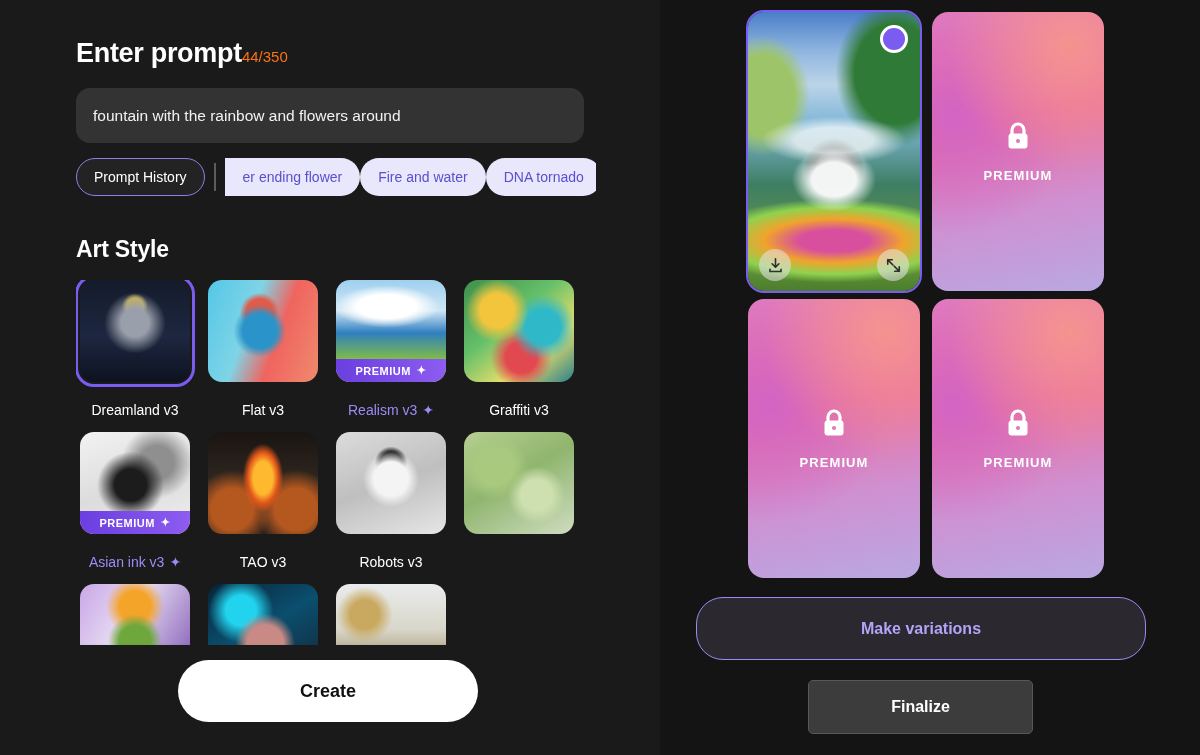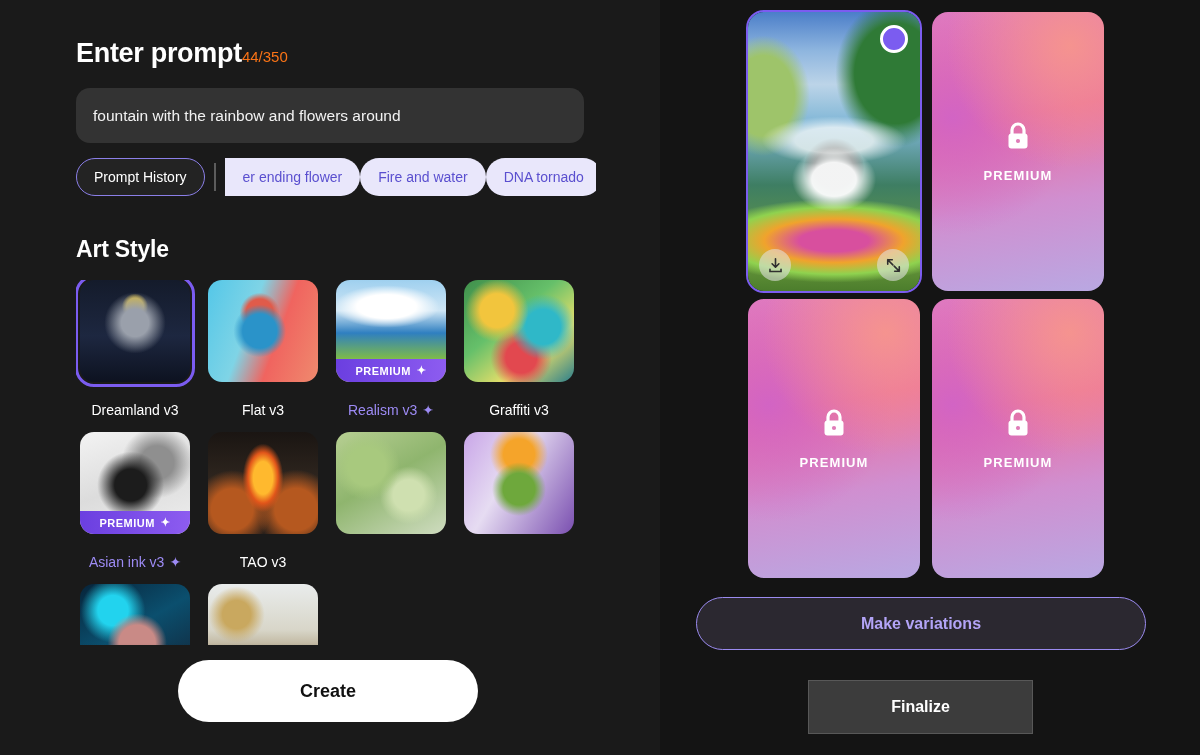--- a/index.html
+++ b/index.html
@@ -256,35 +256,35 @@
     align-items: center;
     justify-content: center;
     cursor: pointer;
   }
   .img-action.dl { left: 11px; }
   .img-action.exp { right: 11px; }
 
   .make-var-btn {
     position: absolute;
     left: 36px; top: 597px;
-    width: 450px; height: 53px;
+    width: 450px; height: 63px;
     border-radius: 27px;
     background: #2b2830;
     border: 1.6px solid #9b8bf0;
     color: #b3a4f7;
     font-size: 16px;
     font-weight: bold;
     font-family: "Liberation Sans", sans-serif;
     cursor: pointer;
   }
   .finalize-btn {
     position: absolute;
     left: 148px; top: 680px;
     width: 225px; height: 54px;
-    border-radius: 0;
+    border-radius: 5px;
     background: #3c3c3c;
     border: 1px solid #585858;
     color: #ffffff;
     font-size: 16px;
     font-weight: bold;
     font-family: "Liberation Sans", sans-serif;
     cursor: pointer;
   }
 </style>
 </head>
@@ -371,20 +371,28 @@
             <span>Asian ink v3</span>
             <span>✦</span>
           </div>
         </div>
         <div class="style-cell">
           <div class="thumb">
             <div class="thumb-art" style="background: radial-gradient(22% 40% at 50% 45%, rgb(255, 185, 46) 0px, rgb(255, 185, 46) 40%, rgb(226, 86, 26) 62%, rgba(226, 86, 26, 0) 84%), radial-gradient(circle at 22% 76%, rgb(181, 88, 31) 0px, rgb(181, 88, 31) 18%, rgba(181, 88, 31, 0) 34%), radial-gradient(circle at 80% 76%, rgb(181, 88, 31) 0px, rgb(181, 88, 31) 18%, rgba(181, 88, 31, 0) 34%), linear-gradient(rgb(26, 21, 18) 0%, rgb(52, 42, 34) 60%, rgb(42, 32, 26) 100%);"></div>
           </div>
           <div class="style-label">
             <span>TAO v3</span>
+          </div>
+        </div>
+        <div class="style-cell">
+          <div class="thumb">
+            <div class="thumb-art" style="background: radial-gradient(circle at 50% 46%, rgb(244, 244, 244) 0px, rgb(244, 244, 244) 22%, rgba(244, 244, 244, 0) 36%), radial-gradient(circle at 50% 30%, rgb(27, 27, 27) 0px, rgb(27, 27, 27) 12%, rgba(27, 27, 27, 0) 18%), linear-gradient(160deg, rgb(220, 220, 220) 0%, rgb(191, 191, 191) 50%, rgb(230, 230, 230) 100%);"></div>
+          </div>
+          <div class="style-label">
+            <span>Robots v3</span>
           </div>
         </div>
         <div class="style-cell">
           <div class="thumb">
             <div class="thumb-art" style="background: radial-gradient(circle at 28% 34%, rgb(168, 201, 126) 0px, rgb(168, 201, 126) 18%, rgba(168, 201, 126, 0) 32%), radial-gradient(circle at 66% 62%, rgb(207, 224, 176) 0px, rgb(207, 224, 176) 16%, rgba(207, 224, 176, 0) 30%), linear-gradient(150deg, rgb(183, 207, 146) 0%, rgb(143, 181, 110) 45%, rgb(207, 220, 192) 100%);"></div>
           </div>
         </div>
         <div class="style-cell">
           <div class="thumb">
             <div class="thumb-art" style="background: radial-gradient(circle at 50% 56%, rgb(110, 168, 60) 0px, rgb(110, 168, 60) 20%, rgba(110, 168, 60, 0) 34%), radial-gradient(circle at 50% 22%, rgb(245, 164, 42) 0px, rgb(245, 164, 42) 16%, rgba(245, 164, 42, 0) 30%), linear-gradient(120deg, rgb(201, 166, 232) 0%, rgb(230, 220, 242) 40%, rgb(122, 79, 176) 100%);"></div>

